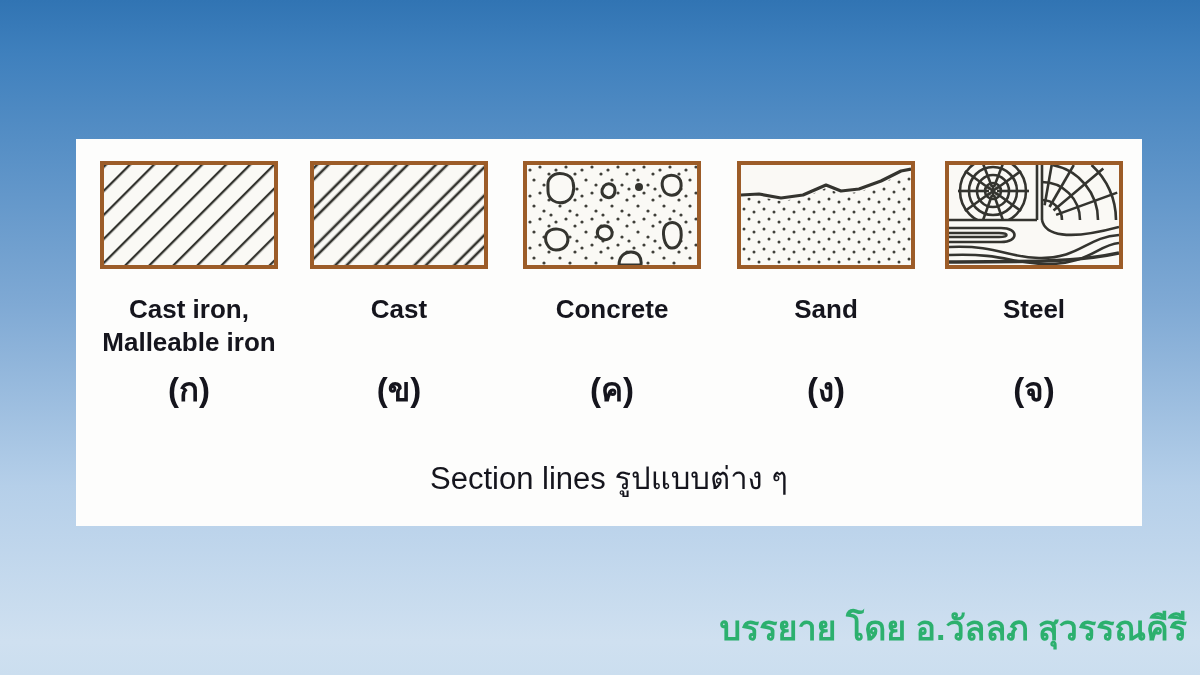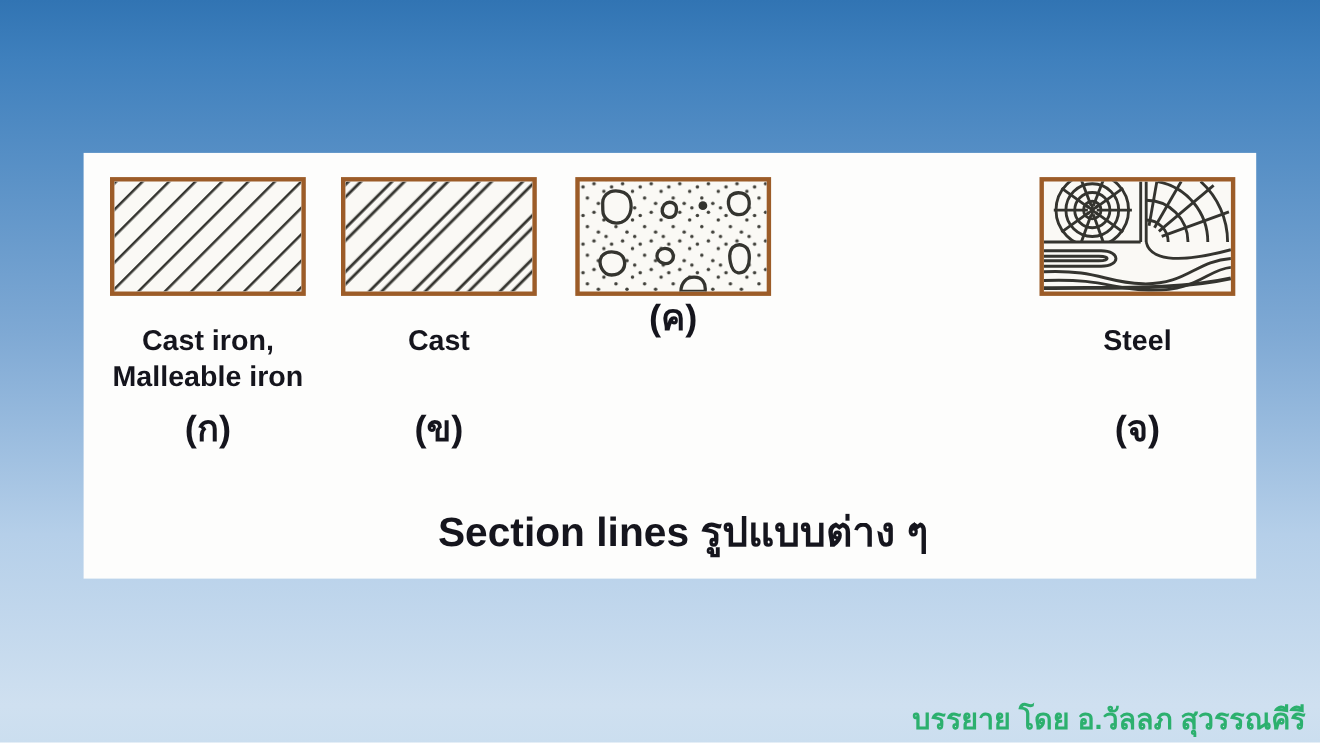--- a/index.html
+++ b/index.html
@@ -22,25 +22,25 @@
   .mat-label{
     margin-top:24px;height:77px;
     font-size:26px;line-height:33px;font-weight:600;color:#15151d;
     white-space:pre-line;letter-spacing:0px;
   }
   .thai-label{
     font-size:33px;line-height:40px;font-weight:700;color:#15151d;
   }
   .caption{
     position:absolute;left:0;top:314px;width:100%;text-align:center;
-    font-size:37px;font-weight:700;color:#15151d;margin-left:12px;
+    font-size:31px;font-weight:400;color:#15151d;
   }
   .credit{
-    position:absolute;right:13px;top:633px;
-    font-size:26px;font-weight:600;color:#2cb06e;
+    position:absolute;right:13px;top:601px;
+    font-size:34px;font-weight:600;color:#2cb06e;
   }
 </style>
 </head>
 <body>
 
 <div class="panel">
 
   <div class="col" style="left:3px">
     <div class="swatch">
       <svg width="170" height="100" viewBox="0 0 170 100">
@@ -92,23 +92,45 @@
           <path d="M77,21 C81,17 88,19 88,25 C88,31 84,34 79,32 C74,30 74,25 77,21 Z"></path>
           <path d="M137,13 C143,8 153,10 154,18 C155,26 150,31 143,30 C136,29 133,19 137,13 Z"></path>
           <path d="M20,68 C25,62 37,63 40,70 C43,78 38,85 29,85 C21,85 16,75 20,68 Z"></path>
           <path d="M72,63 C77,59 84,61 85,67 C86,73 80,76 75,74 C70,72 69,67 72,63 Z"></path>
           <path d="M139,60 C145,55 153,58 154,66 C155,75 152,84 144,83 C137,82 134,66 139,60 Z"></path>
           <path d="M92,100 C92,92 97,87 104,87 C111,87 115,92 114,100 Z"></path>
         </g>
         <circle cx="112" cy="22" r="4" fill="#34342f"></circle>
       </svg>
     </div>
+    <div class="mat-label">Concrete</div>
     <div class="thai-label">(ค)</div>
   </div>
 
+  <div class="col" style="left:640px">
+    <div class="swatch">
+      <svg width="170" height="100" viewBox="0 0 170 100">
+        <defs>
+          <pattern id="sdots" width="20" height="20" patternUnits="userSpaceOnUse">
+            <circle cx="3" cy="4" r="1.5" fill="#3f3f39"></circle>
+            <circle cx="13" cy="7" r="1.5" fill="#3f3f39"></circle>
+            <circle cx="8" cy="14" r="1.5" fill="#3f3f39"></circle>
+            <circle cx="18" cy="17" r="1.5" fill="#3f3f39"></circle>
+          </pattern>
+          <clipPath id="sandclip">
+            <polygon points="0,33 18,32 40,36 62,33 85,23 100,29 118,27 140,19 160,9 170,7 170,100 0,100"></polygon>
+          </clipPath>
+        </defs>
+        <rect x="0" y="0" width="170" height="100" fill="url(#sdots)" clip-path="url(#sandclip)"></rect>
+        <polyline points="0,30 18,29 40,33 62,30 85,20 100,26 118,24 140,16 160,6 170,4" fill="none" stroke="#34342f" stroke-width="3.2" stroke-linejoin="round"></polyline>
+      </svg>
+    </div>
+    <div class="mat-label">Sand</div>
+    <div class="thai-label">(ง)</div>
+  </div>
 
   <div class="col" style="left:848px">
     <div class="swatch">
       <svg width="170" height="100" viewBox="0 0 170 100">
         <defs>
           <clipPath id="woodtop">
               <rect x="0" y="0" width="170" height="55"></rect>
             </clipPath>
         </defs>
         <g clip-path="url(#woodtop)" fill="none" stroke="#34342f" stroke-width="2.6">

